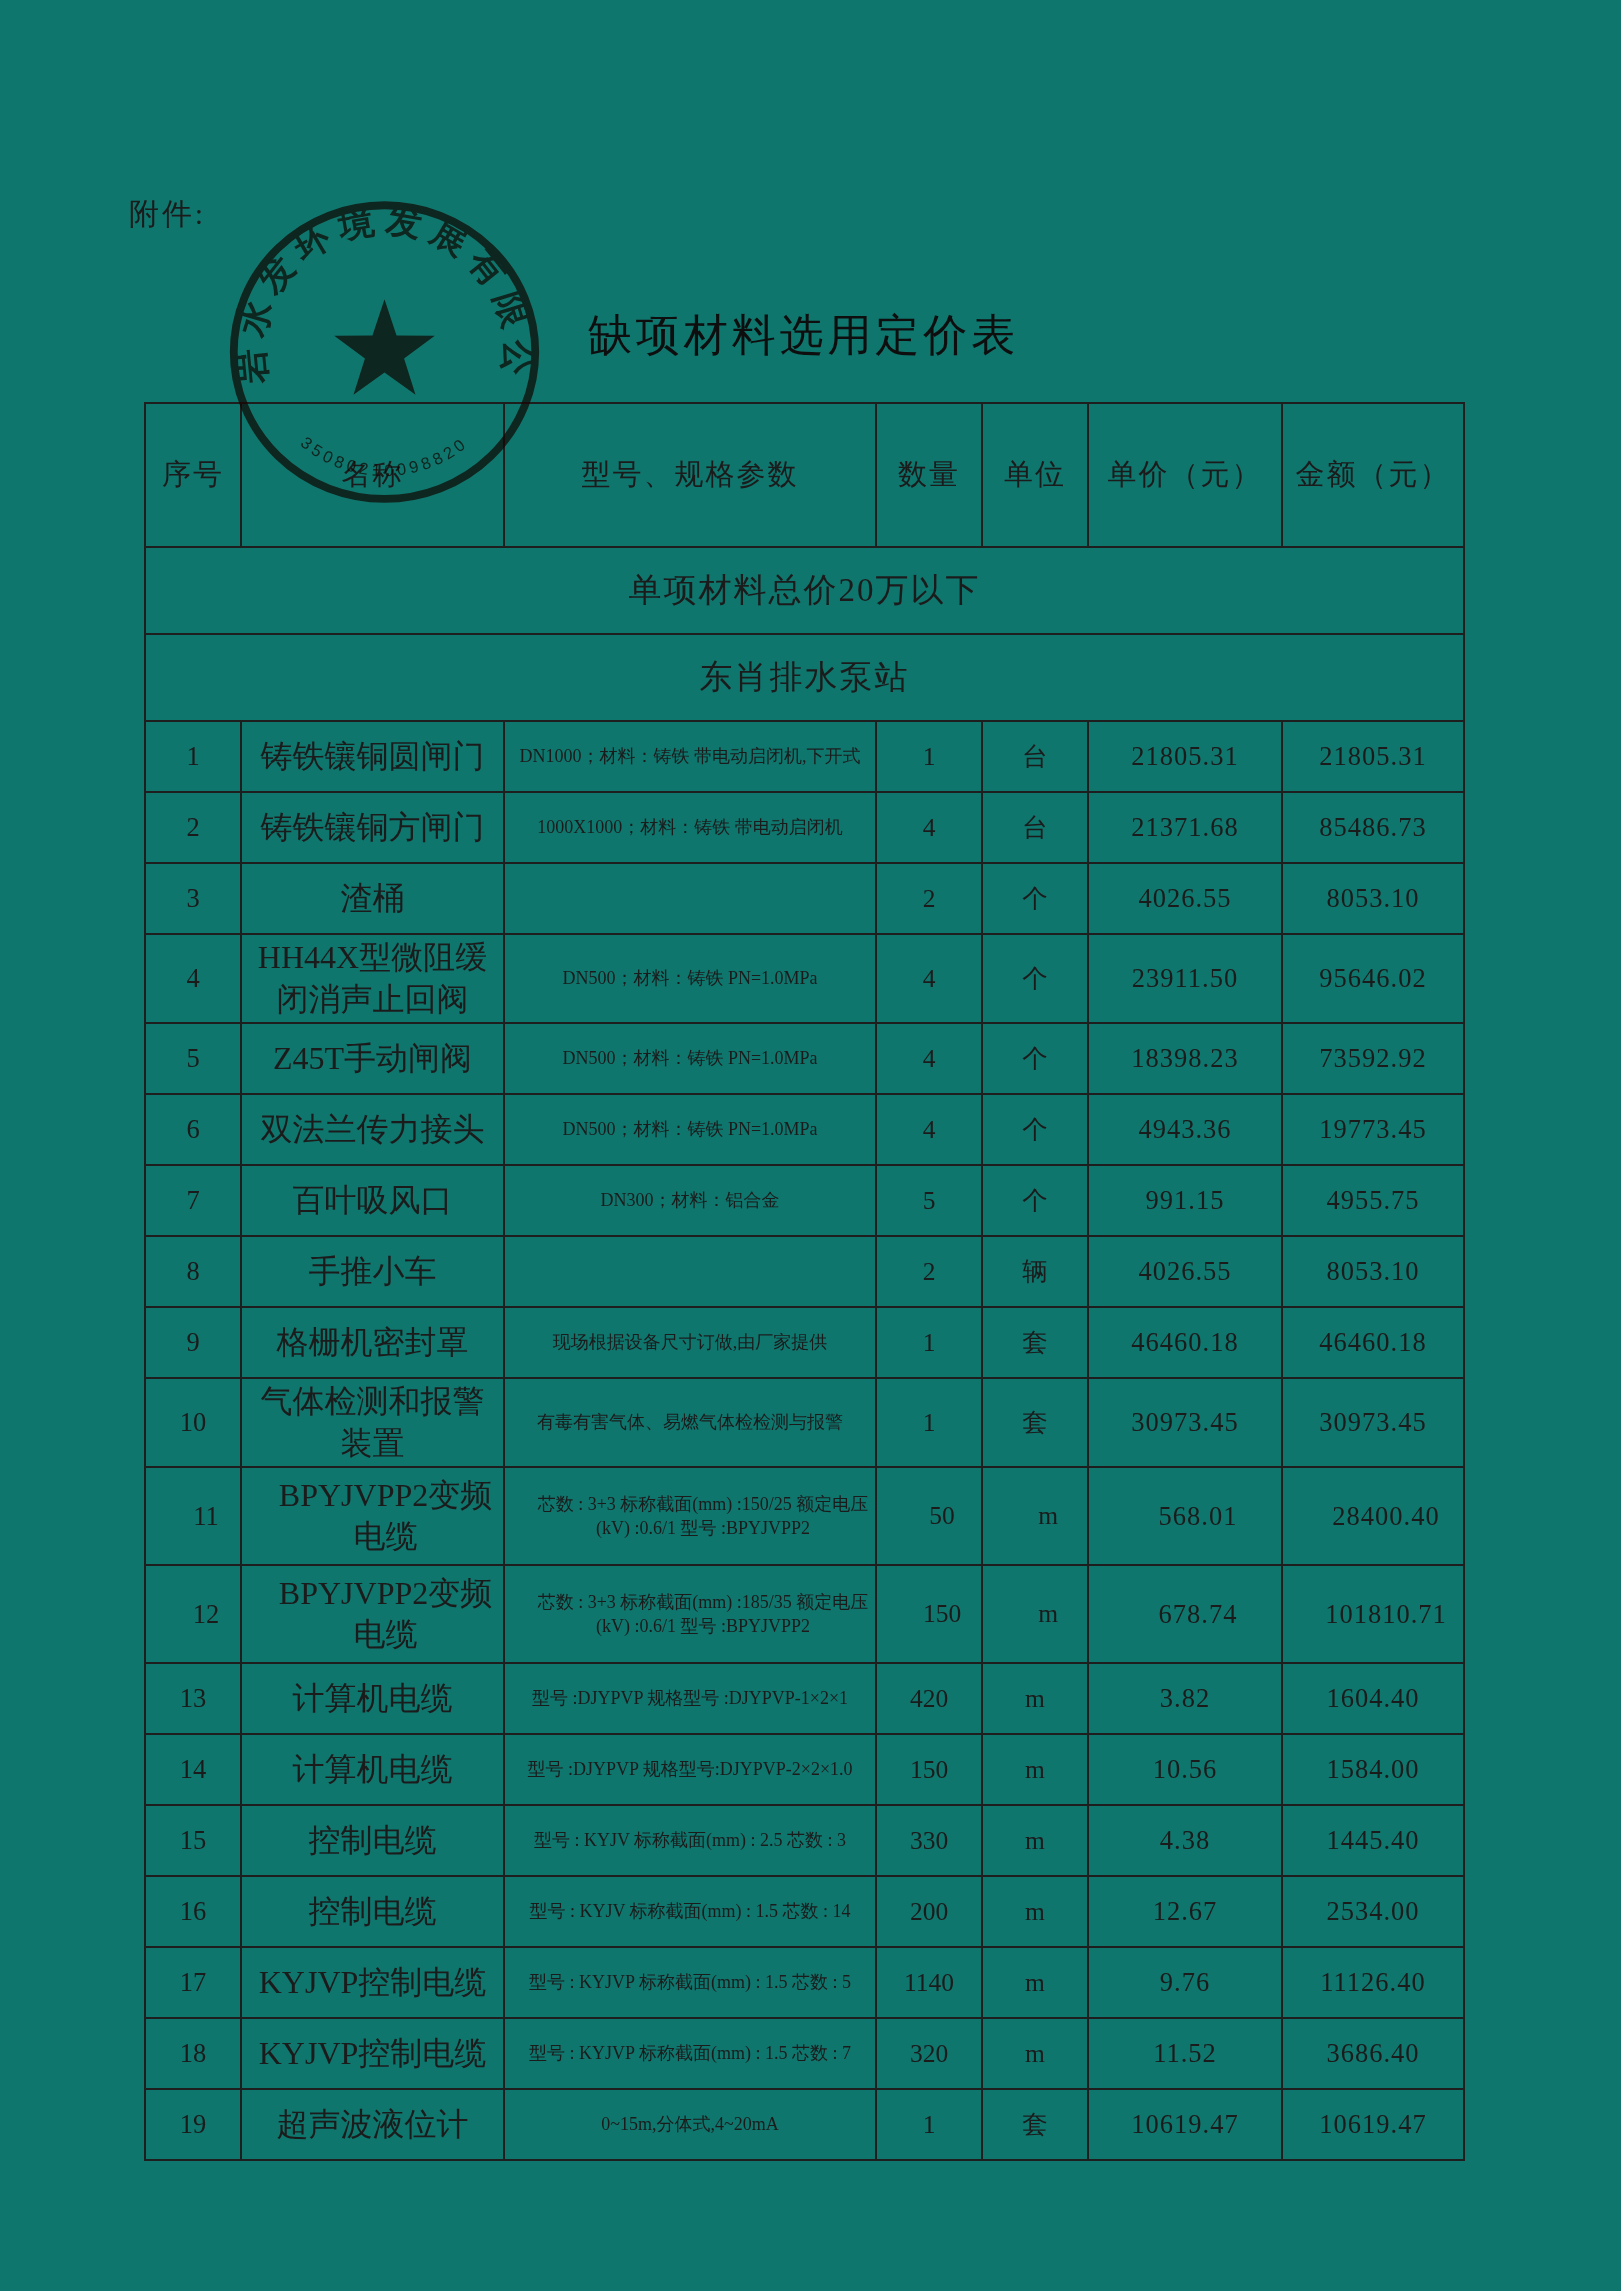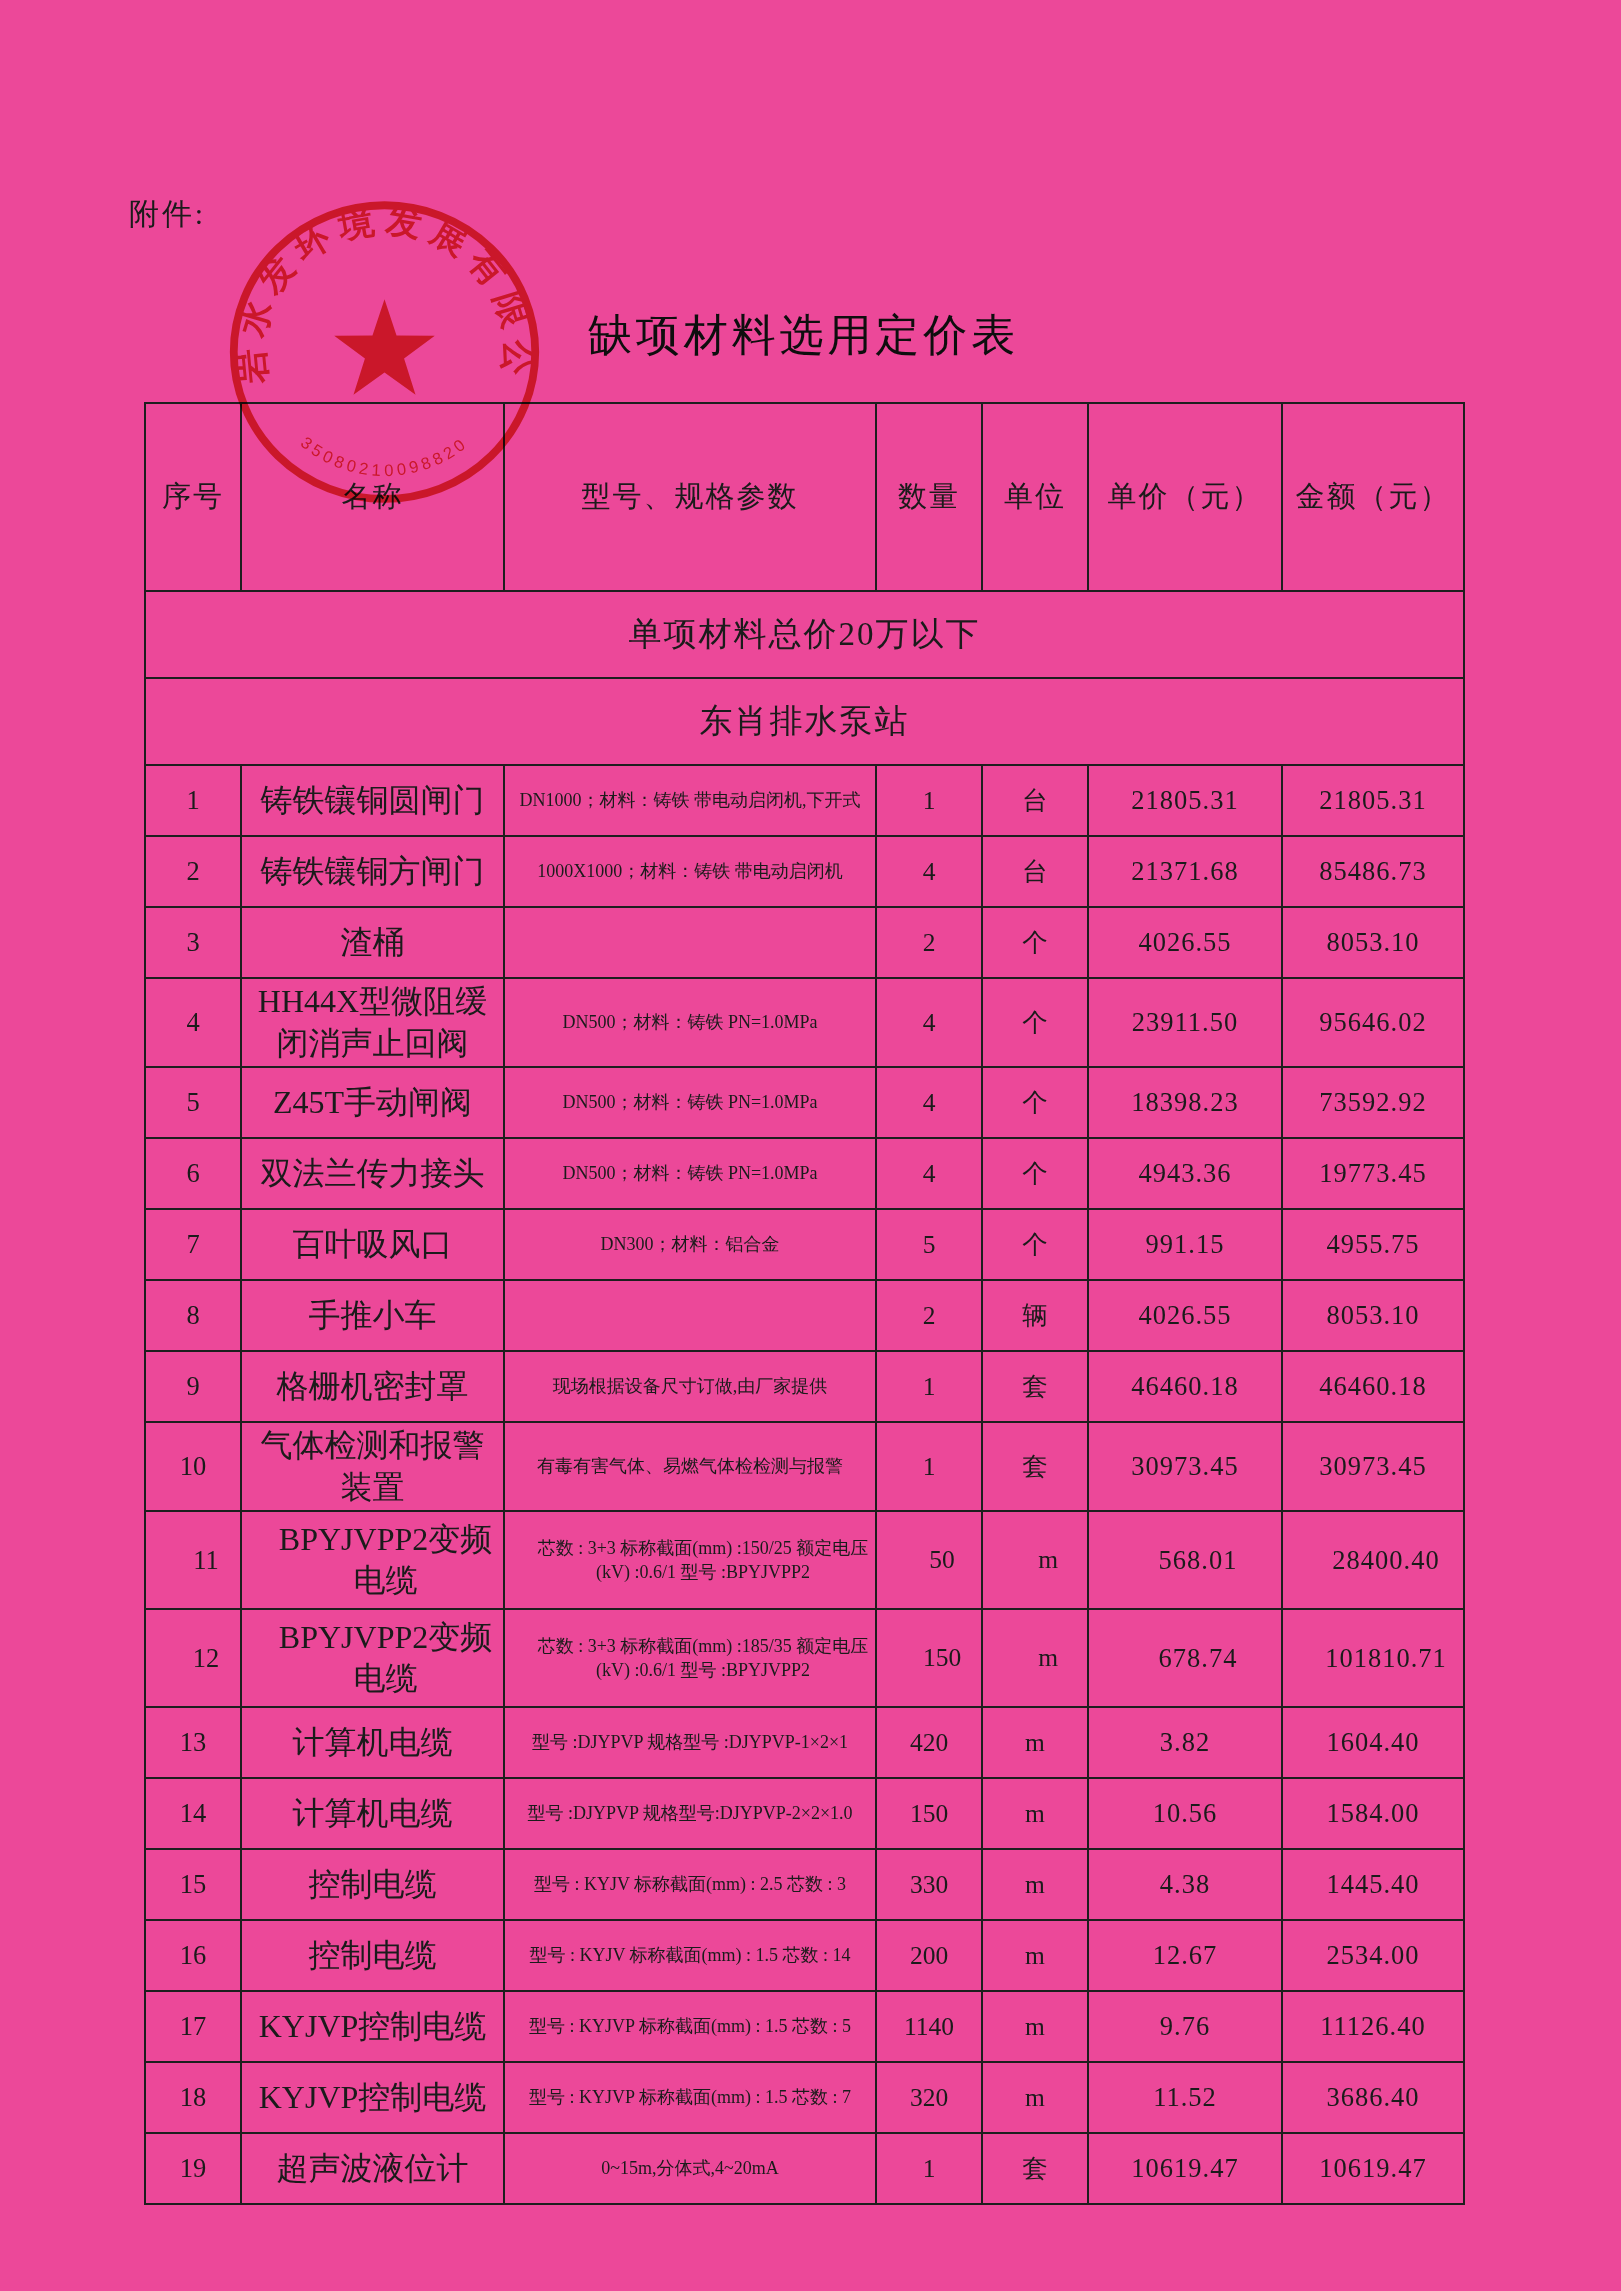--- a/index.html
+++ b/index.html
@@ -2,21 +2,21 @@
 <html style="--stamp-color: #d6392c;"><head>
 <meta charset="utf-8">
 <style>
   :root { --stamp-color: #d6392c; --line: #1e1e1e; --ink: #1b1b1b; }
   * { margin: 0; padding: 0; box-sizing: border-box; }
   html, body { background: #ffffff; }
   body {
     width: 1621px; height: 2292px; position: relative; overflow: hidden;
     font-family: "Liberation Serif", "DejaVu Serif", serif; color: var(--ink);
   }
-  .page { position: absolute; inset: 0; background: #ec4899; }
+  .page { position: absolute; inset: 0; background: #0f766e; }
 
   .attachment {
     position: absolute; left: 129px; top: 194px;
     font-size: 30px; letter-spacing: 2.9px;
   }
 
   .doc-title {
     position: absolute; left: 144px; top: 306px; width: 1319px;
     text-align: center; font-family: "Liberation Sans", "DejaVu Sans", sans-serif;
     font-weight: normal; font-size: 44px; letter-spacing: 3.9px; color: #0e0e0e;
@@ -26,21 +26,21 @@
   table.pricing {
     position: absolute; left: 144px; top: 402px; width: 1319px;
     border-collapse: collapse; table-layout: fixed;
   }
   table.pricing th, table.pricing td {
     border: 2.5px solid var(--line);
     text-align: center; vertical-align: middle;
     font-weight: normal; color: var(--ink);
     padding: 2px 5.9px; overflow: hidden;
   }
-  thead th { height: 188px; font-size: 29px; letter-spacing: 2px; }
+  thead th { height: 144px; font-size: 29px; letter-spacing: 2px; }
   tr.section-row td { height: 87px; font-size: 33px; letter-spacing: 2px; }
   tbody tr.data-row td { height: 71px; }
   tbody tr.data-row.tall td { height: 98px; padding-left: 32px; }
   td.c-no   { font-size: 26.5px; }
   td.c-name { font-size: 32px; line-height: 1.3; }
   td.c-spec { font-size: 18px; line-height: 1.38; }
   td.c-qty, td.c-unit { font-size: 25.5px; }
   td.c-price, td.c-amount { font-size: 26.5px; letter-spacing: 1px; }
 
   

